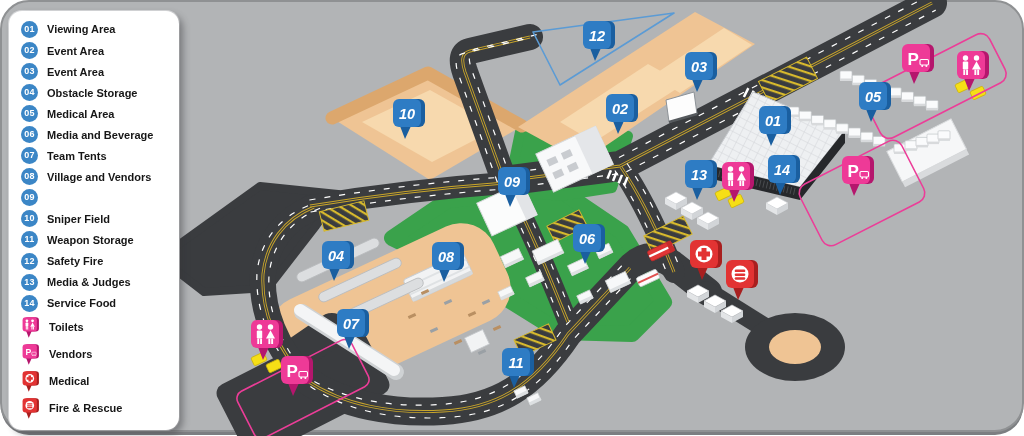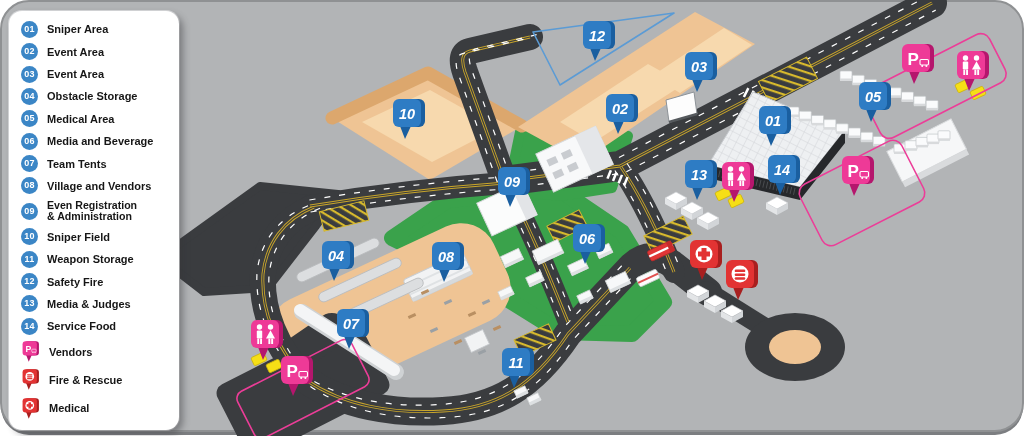--- a/index.html
+++ b/index.html
@@ -517,21 +517,21 @@
           <rect x="3" y="0.5" width="8.5" height="5.5" rx="1.2" fill="none" stroke="#fff" stroke-width="1.1"></rect>
           <circle cx="5.2" cy="7" r="1" fill="#fff"></circle>
           <circle cx="9.4" cy="7" r="1" fill="#fff"></circle>
   </g>
       </g>
     </svg>
   <aside class="legend">
     <div id="legend-list" style="display:flex;flex-direction:column;justify-content:space-between;height:100%;">
         <div class="lrow">
     <span class="lbadge" style="background:#3b86c6">01</span>
-    <span class="llab">Sniper Area</span>
+    <span class="llab">Viewing Area</span>
   </div>
         <div class="lrow">
     <span class="lbadge" style="background:#3b86c6">02</span>
     <span class="llab">Event Area</span>
   </div>
         <div class="lrow">
     <span class="lbadge" style="background:#3b86c6">03</span>
     <span class="llab">Event Area</span>
   </div>
         <div class="lrow">
@@ -549,85 +549,103 @@
         <div class="lrow">
     <span class="lbadge" style="background:#3b86c6">07</span>
     <span class="llab">Team Tents</span>
   </div>
         <div class="lrow">
     <span class="lbadge" style="background:#3b86c6">08</span>
     <span class="llab">Village and Vendors</span>
   </div>
         <div class="lrow">
     <span class="lbadge" style="background:#3b86c6">09</span>
-    <span class="llab" style="font-size:10.6px">Even Registration
-&amp; Administration</span>
   </div>
         <div class="lrow">
     <span class="lbadge" style="background:#3b86c6">10</span>
     <span class="llab">Sniper Field</span>
   </div>
         <div class="lrow">
     <span class="lbadge" style="background:#3b86c6">11</span>
     <span class="llab">Weapon Storage</span>
   </div>
         <div class="lrow">
     <span class="lbadge" style="background:#3b86c6">12</span>
     <span class="llab">Safety Fire</span>
   </div>
         <div class="lrow">
     <span class="lbadge" style="background:#3b86c6">13</span>
     <span class="llab">Media &amp; Judges</span>
   </div>
         <div class="lrow">
     <span class="lbadge" style="background:#3b86c6">14</span>
     <span class="llab">Service Food</span>
+  </div>
+        <div class="lrow">
+    <span class="licon">
+      <svg width="19" height="23" viewBox="-18 -17.5 37 45">
+              <g transform="translate(0,0) scale(1)">
+    <path d="M-8,12 L-3,25 L3,12 Z" fill="#b5166d"></path>
+    <rect x="-11" y="-15" width="28" height="28" rx="6" fill="#b5166d"></rect>
+    <rect x="-15" y="-15" width="28" height="28" rx="6" fill="#ee3a97"></rect>
+    <circle cx="-6.5" cy="-8" r="2.7" fill="#fff"></circle>
+                <rect x="-9.2" y="-4.6" width="5.4" height="8" rx="1.2" fill="#fff"></rect>
+                <rect x="-8.7" y="3.6" width="1.9" height="5.4" fill="#fff"></rect>
+                <rect x="-5.9" y="3.6" width="1.9" height="5.4" fill="#fff"></rect>
+                <circle cx="4.5" cy="-8" r="2.7" fill="#fff"></circle>
+                <path d="M4.5,-4.8 L9,3.4 L0,3.4 Z" fill="#fff"></path>
+                <rect x="2.4" y="3.6" width="1.9" height="5.4" fill="#fff"></rect>
+                <rect x="5.2" y="3.6" width="1.9" height="5.4" fill="#fff"></rect>
+  </g>
+            </svg>
+    </span>
+    <span class="llab">Toilets</span>
   </div>
         <div class="lrow">
     <span class="licon">
       <svg width="19" height="23" viewBox="-18 -17.5 37 45">
               <g transform="translate(0,0) scale(1)">
     <path d="M-8,12 L-3,25 L3,12 Z" fill="#b5166d"></path>
     <rect x="-11" y="-15" width="28" height="28" rx="6" fill="#b5166d"></rect>
     <rect x="-15" y="-15" width="28" height="28" rx="6" fill="#ee3a97"></rect>
     <text x="-9.5" y="6" font-size="17" font-weight="bold" fill="#fff" font-family="Liberation Sans, sans-serif">P</text>
                 <rect x="3" y="0.5" width="8.5" height="5.5" rx="1.2" fill="none" stroke="#fff" stroke-width="1.1"></rect>
                 <circle cx="5.2" cy="7" r="1" fill="#fff"></circle>
                 <circle cx="9.4" cy="7" r="1" fill="#fff"></circle>
   </g>
             </svg>
     </span>
     <span class="llab">Vendors</span>
+  </div>
+        <div class="lrow">
+    <span class="licon">
+      <svg width="19" height="23" viewBox="-18 -17.5 37 45">
+              <g transform="translate(0,0) scale(1)">
+    <path d="M-8,12 L-3,25 L3,12 Z" fill="#a81f1f"></path>
+    <rect x="-11" y="-15" width="28" height="28" rx="6" fill="#a81f1f"></rect>
+    <rect x="-15" y="-15" width="28" height="28" rx="6" fill="#e23333"></rect>
+    <circle cx="-1" cy="-1" r="8.5" fill="#fff"></circle>
+                <rect x="-3.5" y="-7" width="5" height="12" fill="#e23333"></rect>
+                <rect x="-7" y="-3.5" width="12" height="5" fill="#e23333"></rect>
+  </g>
+            </svg>
+    </span>
+    <span class="llab">Medical</span>
   </div>
         <div class="lrow">
     <span class="licon">
       <svg width="19" height="23" viewBox="-18 -17.5 37 45">
               <g transform="translate(0,0) scale(1)">
     <path d="M-8,12 L-3,25 L3,12 Z" fill="#a81f1f"></path>
     <rect x="-11" y="-15" width="28" height="28" rx="6" fill="#a81f1f"></rect>
     <rect x="-15" y="-15" width="28" height="28" rx="6" fill="#e23333"></rect>
     <circle cx="-1" cy="-1" r="8.5" fill="#fff"></circle>
                 <rect x="-6.3" y="-5.4" width="10.6" height="2.5" rx="1.2" fill="#e23333"></rect>
                 <rect x="-6.3" y="-1.6" width="10.6" height="2.5" rx="1.2" fill="#e23333"></rect>
                 <rect x="-6.3" y="2.2" width="10.6" height="2.5" rx="1.2" fill="#e23333"></rect>
   </g>
             </svg>
     </span>
     <span class="llab">Fire &amp; Rescue</span>
   </div>
-        <div class="lrow">
-    <span class="licon">
-      <svg width="19" height="23" viewBox="-18 -17.5 37 45">
-              <g transform="translate(0,0) scale(1)">
-    <path d="M-8,12 L-3,25 L3,12 Z" fill="#a81f1f"></path>
-    <rect x="-11" y="-15" width="28" height="28" rx="6" fill="#a81f1f"></rect>
-    <rect x="-15" y="-15" width="28" height="28" rx="6" fill="#e23333"></rect>
-    <circle cx="-1" cy="-1" r="8.5" fill="#fff"></circle>
-                <rect x="-3.5" y="-7" width="5" height="12" fill="#e23333"></rect>
-                <rect x="-7" y="-3.5" width="12" height="5" fill="#e23333"></rect>
-  </g>
-            </svg>
-    </span>
-    <span class="llab">Medical</span>
-  </div>
       </div>
   </aside>
 </div>
 
 </body></html>

